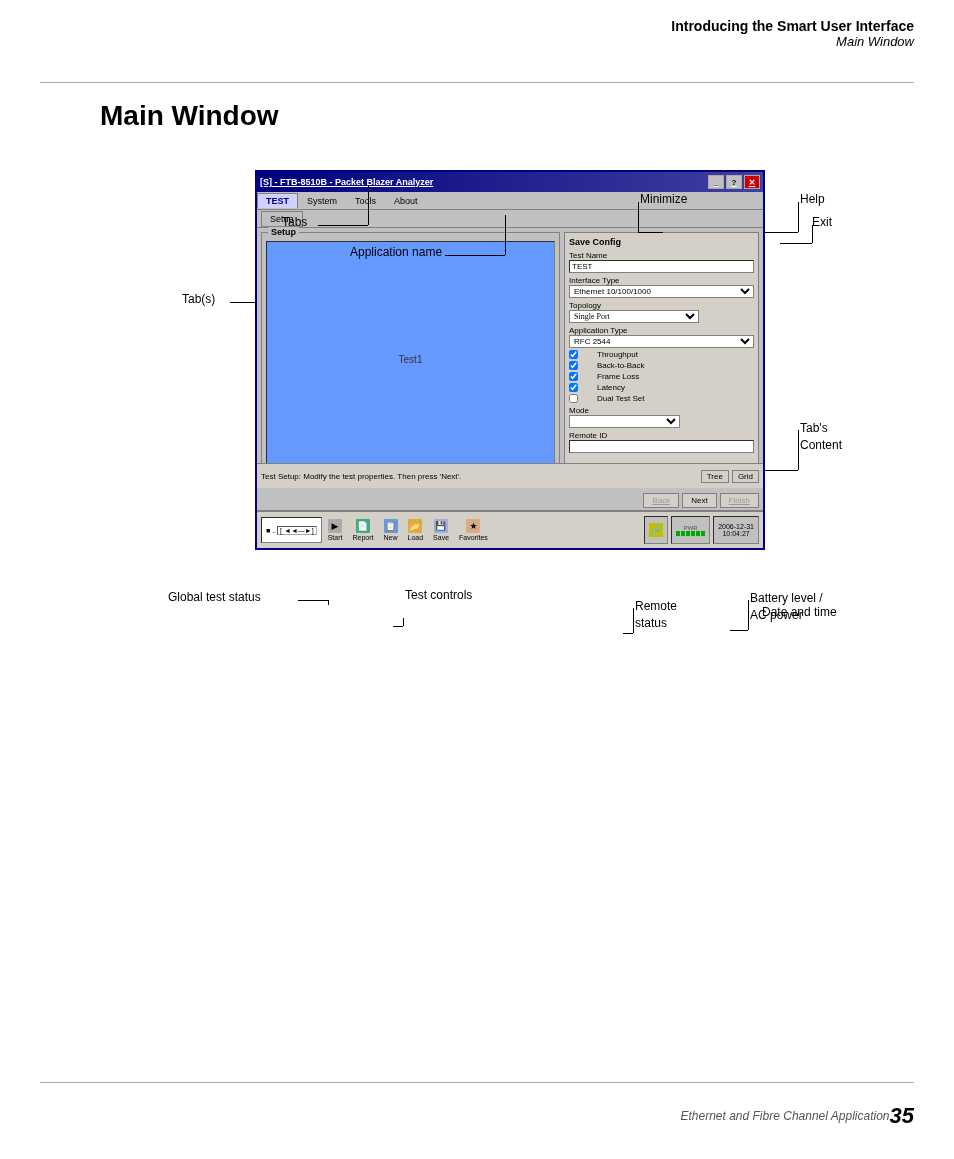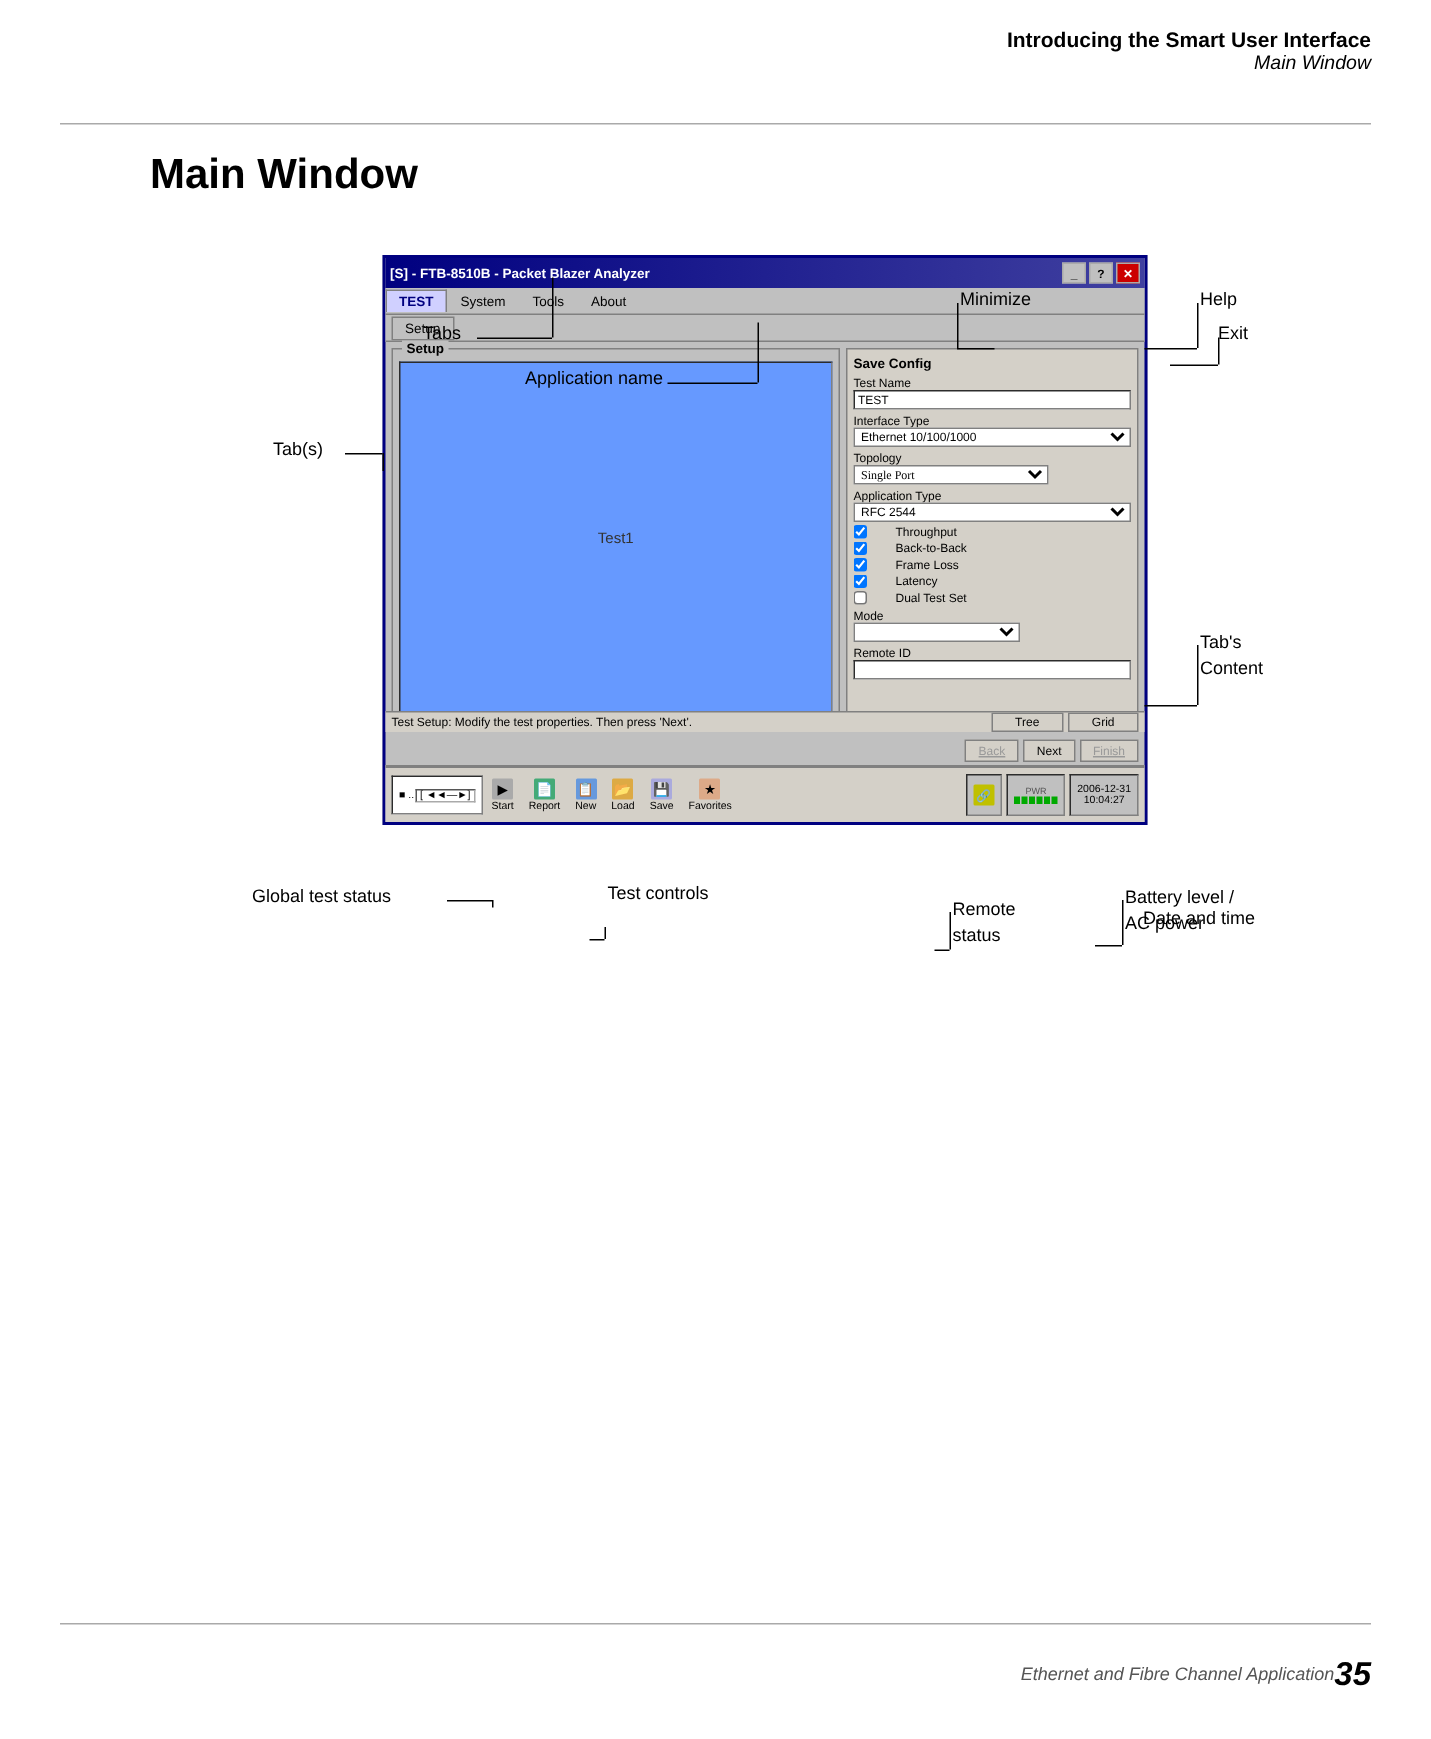--- a/index.html
+++ b/index.html
@@ -68,20 +68,21 @@
 
     
     .title-bar {
       height: 20px;
       background: linear-gradient(to right, #000080, #4040a0);
       display: flex;
       align-items: center;
       justify-content: space-between;
       padding: 0 3px;
       color: white;
+      text-decoration: underline;
     }
     .title-bar-text {
       font-size: 9px;
       font-weight: bold;
       color: white;
     }
     .title-bar-buttons {
       display: flex;
       gap: 2px;
     }
@@ -186,35 +187,35 @@
       width: 9px;
       height: 9px;
     }
 
     
     .status-area {
       position: absolute;
       bottom: 60px;
       left: 0;
       right: 0;
-      height: 14px;
+      height: 25px;
       background: #d4d0c8;
       border-top: 1px solid #808080;
       display: flex;
       align-items: center;
       font-size: 8px;
       padding: 0 4px;
       gap: 3px;
     }
     .status-text {
       flex: 1;
       font-size: 8px;
     }
     .status-btn {
-      padding: 1px 15px;
+      padding: 1px 5px;
       font-size: 8px;
       border: 1px solid #808080;
       background: #d4d0c8;
       cursor: pointer;
     }
 
     
     .wizard-btns {
       position: absolute;
       bottom: 40px;

